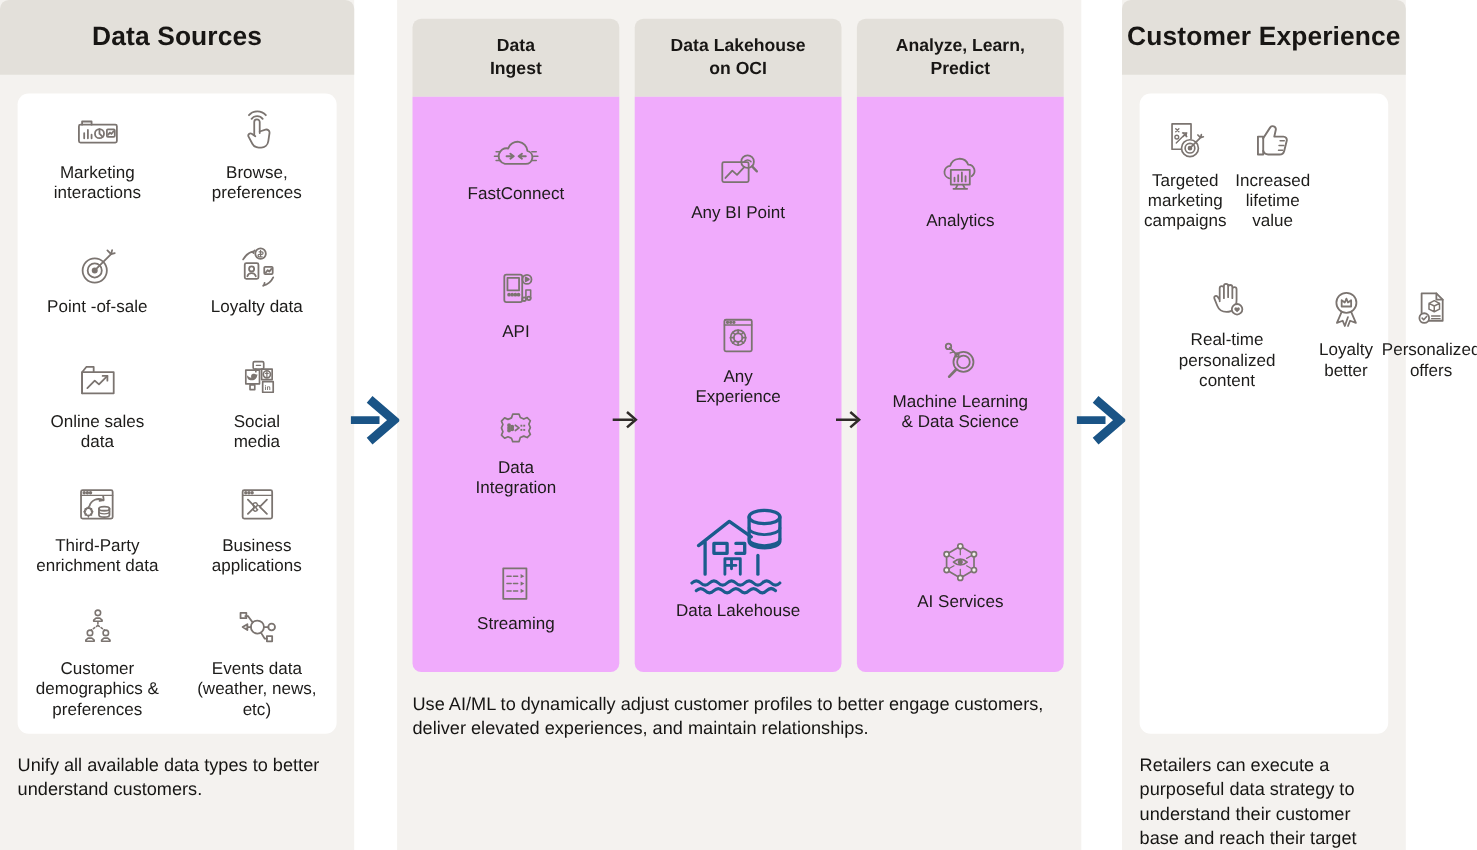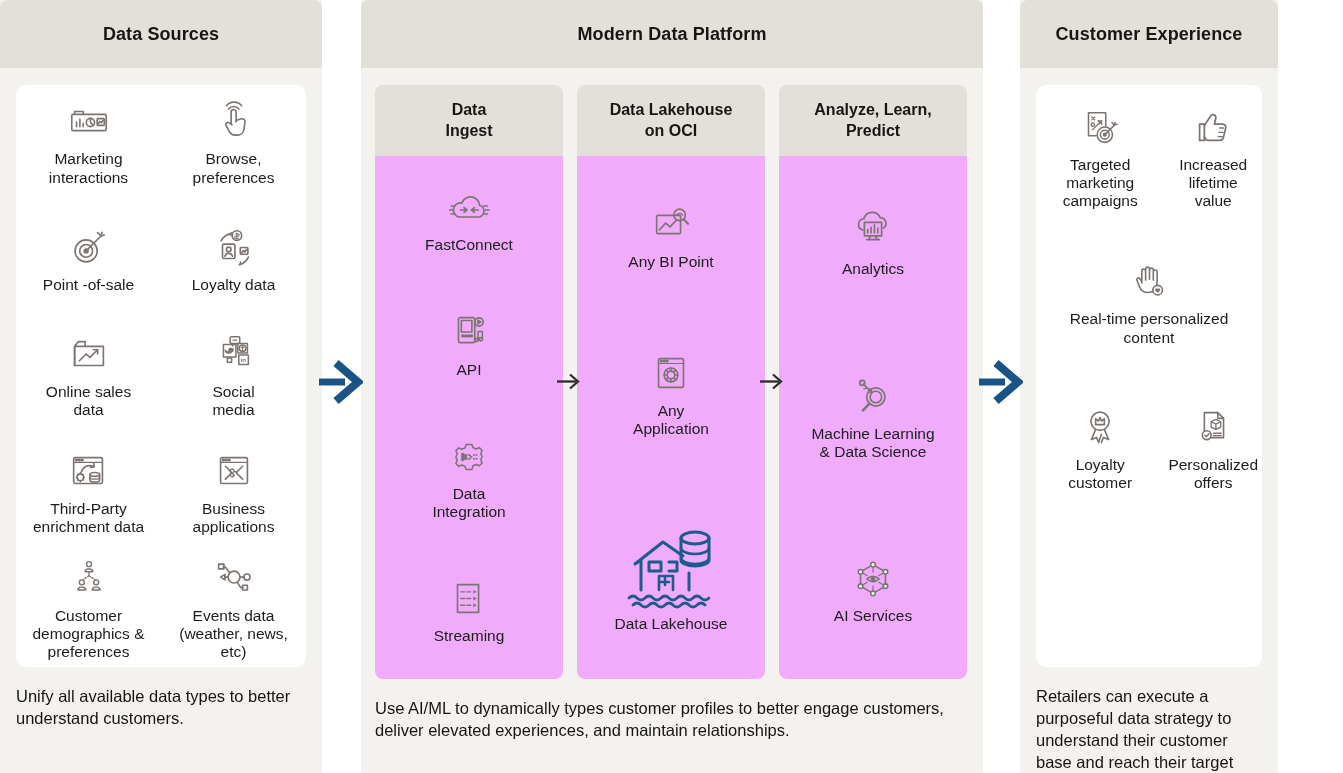--- a/index.html
+++ b/index.html
@@ -9,28 +9,28 @@
     color:#1d1c1a;-webkit-font-smoothing:antialiased;
   }
   .column{position:absolute;top:0;height:773px;background:#f4f2ef;}
   #col-sources{left:0;width:322px;}
   #col-platform{left:361px;width:622px;}
   #col-experience{left:1020px;width:258px;}
 
   .col-header{
     height:68px;background:#e3e0da;border-radius:8px 8px 0 0;
     display:flex;align-items:center;justify-content:center;
-    font-size:18px;font-weight:700;color:#181614;letter-spacing:.1px;
+    font-size:24px;font-weight:700;color:#181614;letter-spacing:.1px;
   }
   .card{
     background:#ffffff;border-radius:10px;margin:17px 16px 0 16px;height:582px;
   }
   .grid-2x5{display:grid;grid-template-columns:1fr 1fr;grid-template-rows:repeat(5,1fr);height:100%;}
-  .grid-ce{display:grid;grid-template-columns:1fr;grid-template-rows:repeat(4,1fr);height:100%;}
-  .cell{display:flex;flex-direction:column;align-items:center;justify-content:center;gap:5px;padding:0 4px;}
+  .grid-ce{display:grid;grid-template-columns:1fr 1fr 1fr 1fr;grid-template-rows:repeat(4,1fr);height:100%;}
+  .cell{display:flex;flex-direction:column;align-items:center;justify-content:center;gap:5px;padding:12px 4px;}
   .span2{grid-column:1 / span 2;}
   .item-label{
     font-size:15.5px;line-height:1.18;text-align:center;color:#1d1c1a;white-space:pre-line;
   }
   .caption{
     margin:19px 16px 0 16px;font-size:16.5px;line-height:1.33;color:#161513;
   }
   
   .subcols{display:flex;gap:14px;padding:0 14px;}
   .subcol{width:188px;display:flex;flex-direction:column;}
@@ -198,21 +198,20 @@
 (weather, news,
 etc)</div>
       </div>
 
     </div>
   </div>
   <div class="caption">Unify all available data types to better understand customers.</div>
 </div>
 
 <div class="column" id="col-platform">
-  <div class="col-header">Modern Data Platform</div>
   <div class="subcols">
 
     <div class="subcol">
       <div class="subcol-header">Data
 Ingest</div>
       <div class="subcol-body">
         <div class="cell">
           <svg class="icon" width="48" height="42" viewBox="0 0 48 42" fill="none" stroke="#7b7470" stroke-width="1.7" stroke-linecap="round" stroke-linejoin="round">
             <path d="M14 28h19a6 6 0 0 0 1.5-11.8A9 9 0 0 0 17 14a7 7 0 0 0-3 14z"></path>
             <path d="M15.5 21h6.5M22 21l-3-2.3M22 21l-3 2.3"></path>
@@ -289,21 +288,21 @@
               <path d="M11 13h26" stroke-width="1.2"></path>
             <circle cx="14" cy="10.5" r=".8" fill="#7b7470"></circle>
               <circle cx="17" cy="10.5" r=".8" fill="#7b7470"></circle>
               <circle cx="20" cy="10.5" r=".8" fill="#7b7470"></circle>
             <circle cx="24" cy="25" r="4"></circle>
             <path d="M24 17.5l1.3 3.2 3.4.3 2.6-2.2 1.8 1.8-2.2 2.6 1.3 3.1 3.3 1.3v-2.6" stroke="none"></path>
             <path d="M24 17.8v3M24 29.2v3M16.8 25h3M28.2 25h3M18.9 19.9l2.1 2.1M27 28.1l2.1 2.1M29.1 19.9L27 22M21 28.1L18.9 30.2" stroke-width="1.6"></path>
             <circle cx="24" cy="25" r="7.2" stroke-width="1.6"></circle>
           </svg>
           <div class="item-label">Any
-Application</div>
+Experience</div>
         </div>
         <div class="cell">
           <svg class="icon" width="108" height="92" viewBox="0 0 108 92" fill="none" stroke="#1b5b8d" stroke-width="3" stroke-linecap="round" stroke-linejoin="round">
             <path d="M24 72V42l-6 4M18 46l28-22 20 14"></path>
             <path d="M72 72V55"></path>
             <rect x="32" y="44" width="12" height="9"></rect>
               <path d="M52 44h8v9h-8"></path>
             <path d="M42 72V58h14v14M48 58v9M42 64h10" stroke-width="2.6"></path>
             <ellipse cx="78" cy="20" rx="14" ry="6"></ellipse>
             <path d="M64 20v22c0 3.3 6.3 6 14 6s14-2.7 14-6V20"></path>
@@ -354,21 +353,21 @@
               <circle cx="11" cy="16.5" r="2.4" fill="#f4f2ef"></circle>
             <path d="M17.5 24q6.5-5.5 13 0q-6.5 5.5-13 0z"></path>
               <circle cx="24" cy="24" r="1.6" fill="#7b7470"></circle>
           </svg>
           <div class="item-label">AI Services</div>
         </div>
       </div>
     </div>
 
   </div>
-  <div class="caption" style="margin-left:14px;margin-right:10px;">Use AI/ML to dynamically types customer profiles to better engage customers, deliver elevated experiences, and maintain relationships.</div>
+  <div class="caption" style="margin-left:14px;margin-right:10px;">Use AI/ML to dynamically adjust customer profiles to better engage customers, deliver elevated experiences, and maintain relationships.</div>
 </div>
 
 <div class="column" id="col-experience">
   <div class="col-header">Customer Experience</div>
   <div class="card">
     <div class="grid-ce">
 
       <div class="cell">
         <svg class="icon" width="46" height="46" viewBox="0 0 48 48" fill="none" stroke="#7b7470" stroke-width="1.6" stroke-linecap="round" stroke-linejoin="round">
           <path d="M30 22V8H12v24h8"></path>
@@ -408,21 +407,21 @@
       </div>
 
 
       <div class="cell">
         <svg class="icon" width="46" height="46" viewBox="0 0 48 48" fill="none" stroke="#7b7470" stroke-width="1.7" stroke-linecap="round" stroke-linejoin="round">
           <circle cx="24" cy="17" r="9.5"></circle>
           <path d="M19.5 20.5v-6l3 2.2 1.5-3.7 1.5 3.7 3-2.2v6z"></path>
           <path d="M19.5 25.5L15 36l5.5-2 2 5 3-8.5M28.5 25.5L33 36l-5.5-2-2 5"></path>
         </svg>
         <div class="item-label">Loyalty
-customer</div>
+better</div>
       </div>
 
       <div class="cell">
         <svg class="icon" width="46" height="46" viewBox="0 0 48 48" fill="none" stroke="#7b7470" stroke-width="1.7" stroke-linecap="round" stroke-linejoin="round">
           <path d="M15 34V8h14l6 6v20z"></path>
             <path d="M29 8v6h6"></path>
           <path d="M22 17.5l5-2.5 5 2.5v5.5l-5 2.5-5-2.5z M22 17.5l5 2.5 5-2.5M27 20v5.5" stroke-width="1.4"></path>
           <path d="M24.5 29.5h8M24.5 32h8" stroke-width="1.4"></path>
           <circle cx="17.5" cy="31.5" r="4.6" fill="#ffffff"></circle>
             <path d="M15.5 31.5l1.5 1.6 2.8-3.2" stroke-width="1.5"></path>

